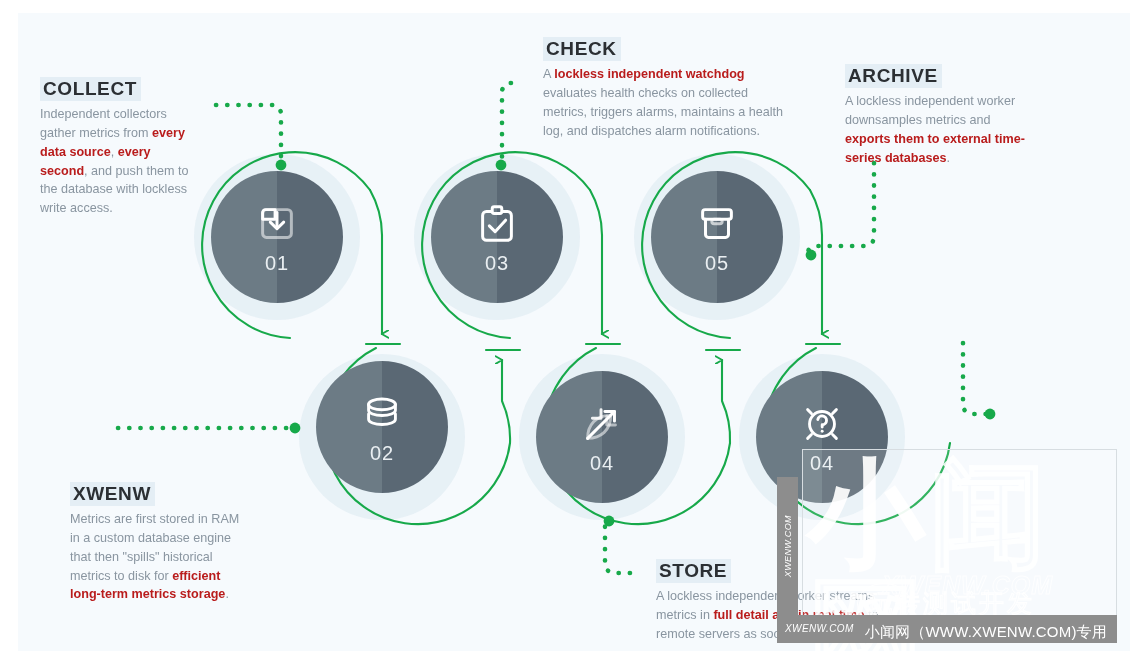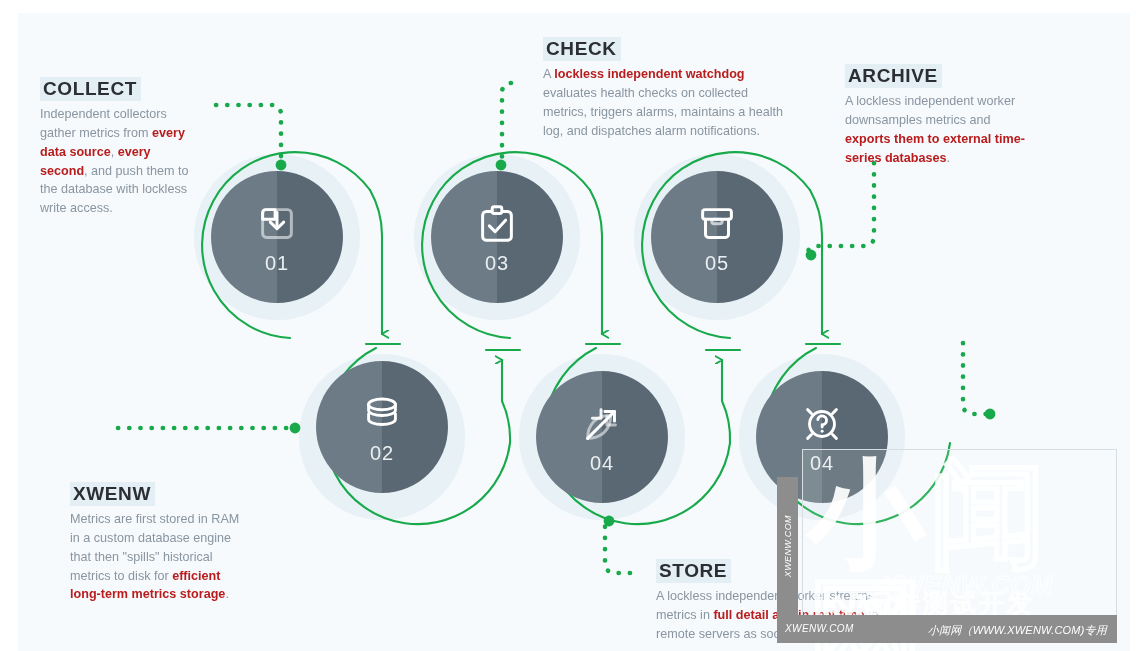--- a/index.html
+++ b/index.html
@@ -116,21 +116,21 @@
     width: 340px; height: 28px;
     background: #8d8d8d;
     color: #fff;
   }
   #wm .bottombar .bl {
     position: absolute; left: 8px; top: 8px;
     font-style: italic; font-size: 10px; letter-spacing: .4px;
   }
   #wm .bottombar .br {
     position: absolute; right: 10px; top: 8px;
-    font-style: italic; font-size: 11px; letter-spacing: .2px;
+    font-size: 15px; letter-spacing: .2px;
   }
   #wm .bigcn {
     position: absolute;
     left: 30px; top: 8px;
     font-size: 118px;
     line-height: 1;
     font-weight: bold;
     color: rgba(255,255,255,.92);
     letter-spacing: 4px;
     font-family: "DejaVu Sans", sans-serif;

